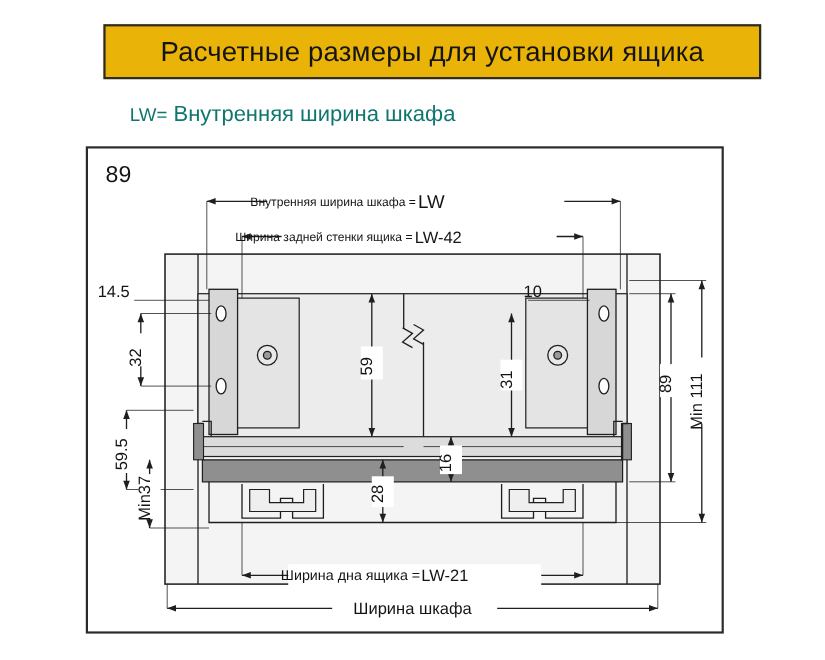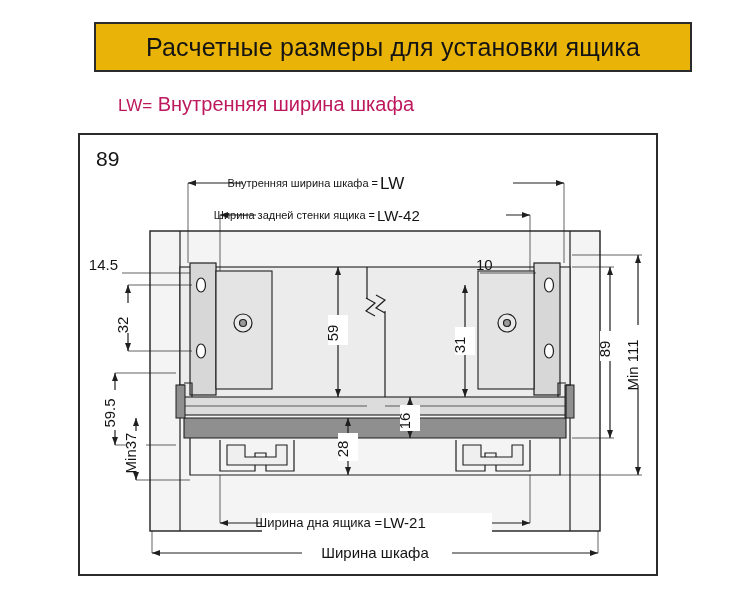--- a/index.html
+++ b/index.html
@@ -23,21 +23,21 @@
   .title-box span{
     font-size:25px;
     letter-spacing:0.2px;
     color:#141414;
     white-space:nowrap;
   }
   .lw-legend{
     position:absolute;
     left:118px;top:93px;
     font-size:20px;
-    color:#be185d;
+    color:#0f766e;
     white-space:nowrap;
   }
   .lw-legend .lw-code{font-size:17px;}
   .diagram-frame{
     position:absolute;
     left:78px;top:133px;
     width:580px;height:443px;
     border:2px solid #2b2b2b;
     background:#fff;
     box-sizing:border-box;

